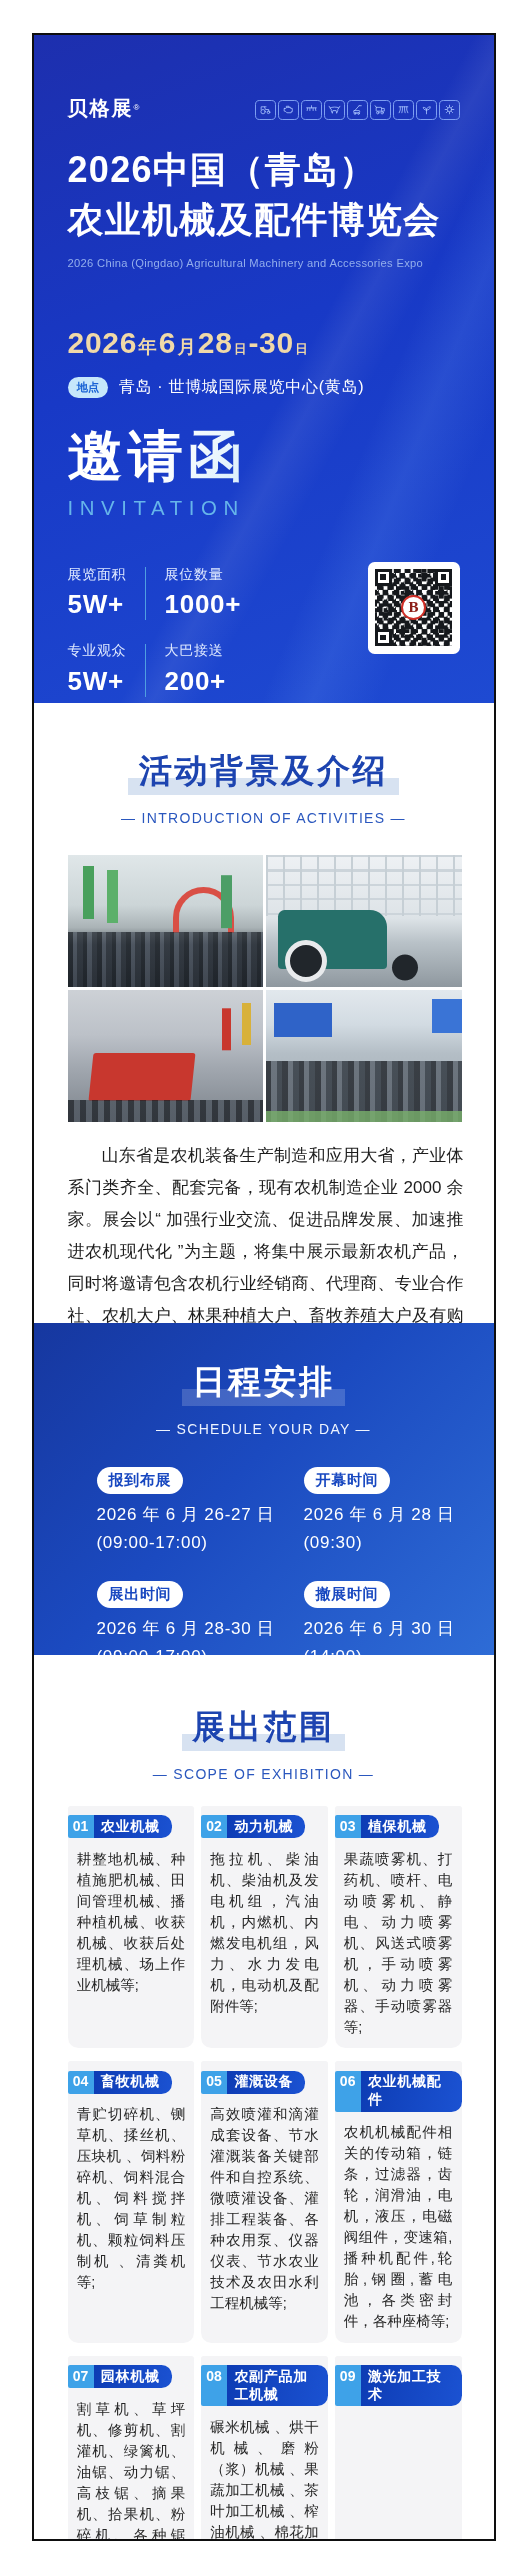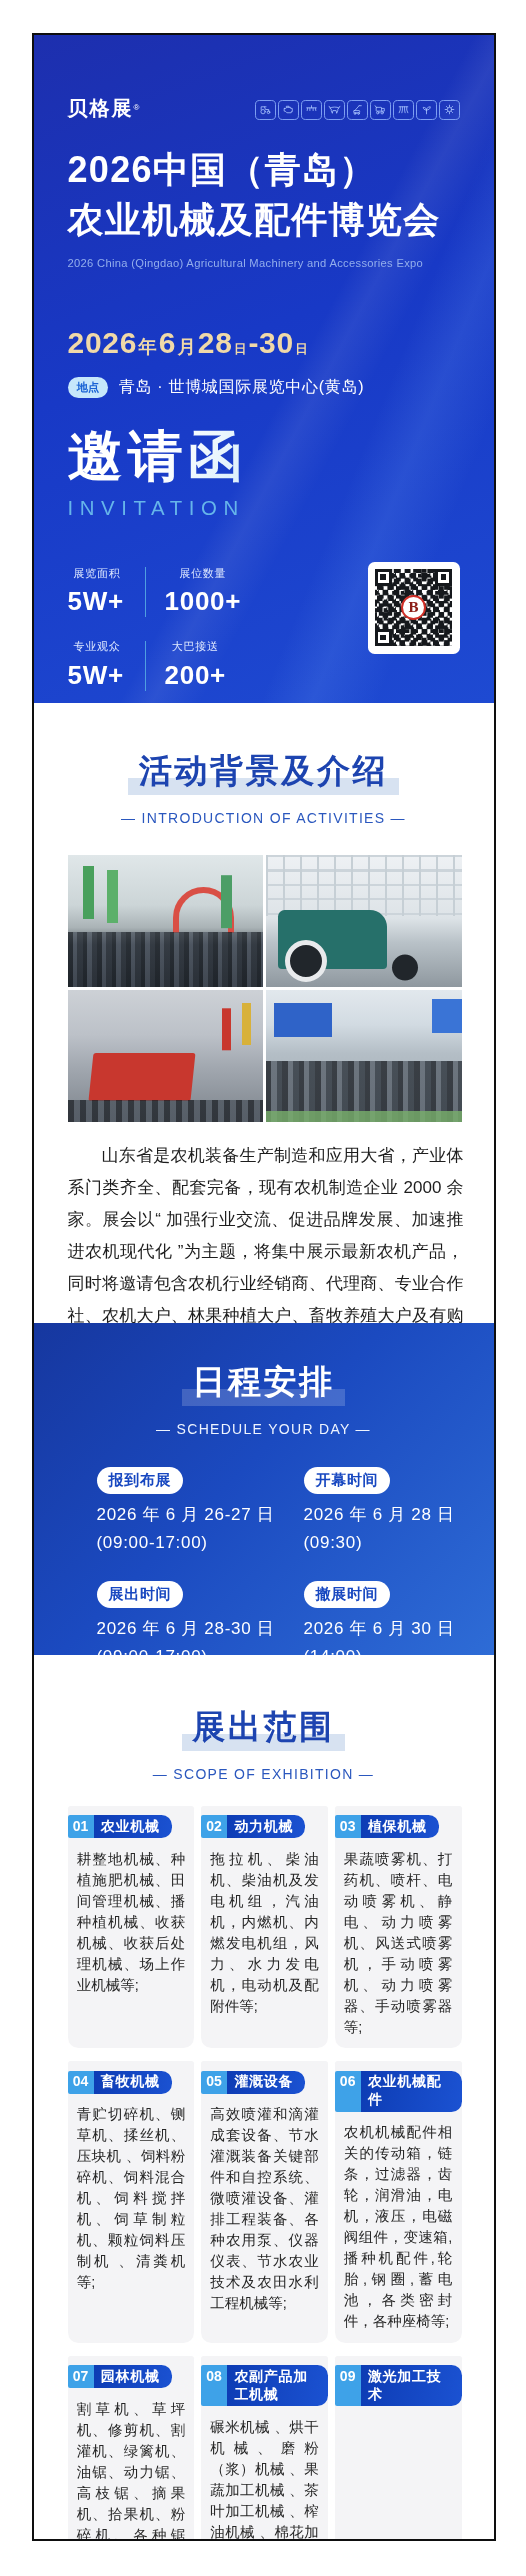--- a/index.html
+++ b/index.html
@@ -33,21 +33,21 @@
   .invite-cn{margin-top:22px;font-size:55px;font-weight:900;letter-spacing:5.3px;color:#dff0fc;}
   @supports ((-webkit-background-clip:text) or (background-clip:text)){
     .invite-cn{background:linear-gradient(115deg,#ffffff 25%,#cfe9fa 55%,#93ccf2 90%);
       -webkit-background-clip:text;background-clip:text;color:transparent;}
   }
   .invite-en{margin-top:2.6px;font-size:20.4px;letter-spacing:6.6px;color:#66b5ea;}
   .hero-bottom{margin-top:42px;display:flex;justify-content:space-between;align-items:flex-start;}
   .stats{display:flex;flex-direction:column;gap:22.4px;margin-top:4px;}
   .stat-row{display:flex;align-items:stretch;}
   .stat{min-width:59px;}
-  .stat-label{font-size:11px;color:#dfe9ff;letter-spacing:0.7px;text-align:center;}
+  .stat-label{font-size:14px;color:#dfe9ff;letter-spacing:0.7px;}
   .stat-value{font-size:26px;font-weight:800;margin-top:5.3px;letter-spacing:0.7px;}
   .stat-divider{width:1.3px;background:#4f9fe0;margin:1.3px 18.4px 0 18.4px;}
   
   .qr-card{width:92px;height:92px;background:#fff;border-radius:6.6px;position:relative;margin-top:0;}
   .qr{position:absolute;inset:7.2px;background:
       conic-gradient(#15181c 25%, transparent 0 50%, #15181c 0 75%, transparent 0) 0 0/8.6px 8.6px,
       conic-gradient(transparent 25%, #15181c 0 50%, transparent 0 75%, #15181c 0) 2px 4px/11.2px 11.2px,#fff;}
   .qr .f{position:absolute;width:17px;height:17px;border:3.3px solid #15181c;background:#fff;}
   .qr .f::after{content:"";position:absolute;left:2.6px;top:2.6px;width:5.3px;height:5.3px;background:#15181c;}
   .qr .f1{left:0;top:0;} .qr .f2{right:0;top:0;} .qr .f3{left:0;bottom:0;}

